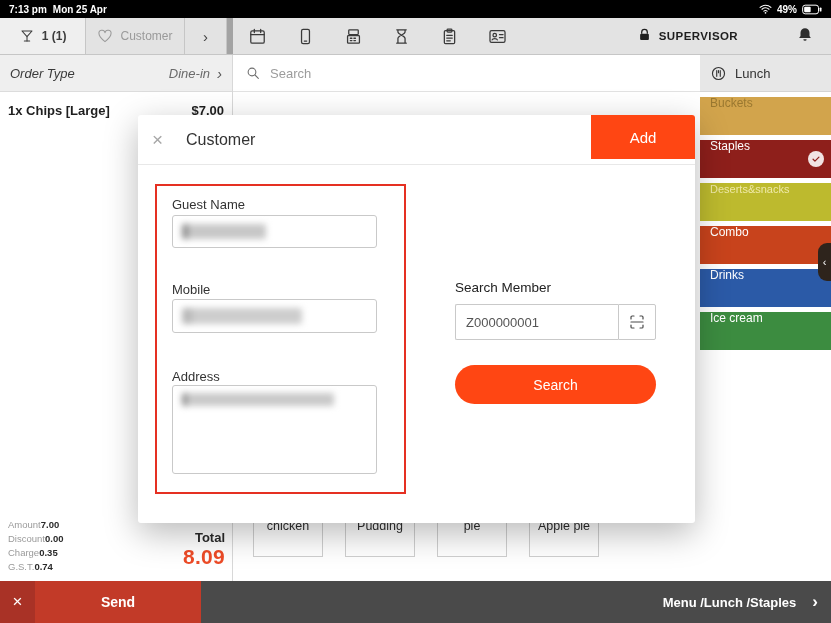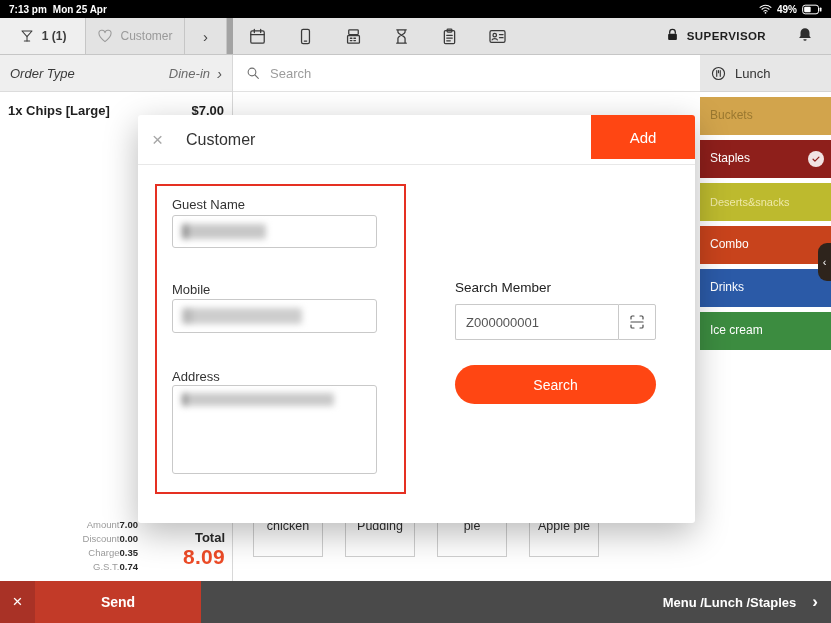--- a/index.html
+++ b/index.html
@@ -18,36 +18,36 @@
   .toolbar { position:absolute; top:18px; left:0; right:0; height:37px; background:#E3E3E3;
     border-bottom:1px solid #C6C6C6; display:flex; align-items:stretch; }
   .tab-group { width:233px; display:flex; border-right:6px solid #a3a3a3; }
   .tab { display:flex; align-items:center; justify-content:center; gap:7px; font-size:12px; color:#3c3c3c;
     border-right:1px solid #C6C6C6; cursor:pointer; }
   .tab1 { width:88px; background:#EFEFEF; font-weight:600; }
   .tab2 { width:101px; color:#9a9a9a; }
   .tab-next { width:43px; font-size:15px; color:#444; }
   .tb-icons { display:flex; align-items:center; gap:29px; margin-left:15px; color:#3a3a3a; }
   .tb-btn { background:transparent; border:none; padding:0; color:#3a3a3a; display:flex; align-items:center; cursor:pointer; }
-  .tb-right { margin-left:auto; display:flex; align-items:center; gap:30px; padding-right:17px; }
+  .tb-right { margin-left:auto; display:flex; align-items:center; gap:58px; padding-right:17px; }
   .supervisor { display:flex; align-items:center; gap:7px; color:#1e1e1e; font-size:11.5px; font-weight:600;
     letter-spacing:.4px; cursor:pointer; }
   .ic { fill:none; stroke:currentColor; stroke-width:1.6; stroke-linecap:round; stroke-linejoin:round; display:block; }
 
   
   .left-panel { position:absolute; top:55px; left:0; width:233px; bottom:42px; background:#fff;
     border-right:1px solid #D8D8D8; }
   .order-type { height:37px; background:#EFEFEF; border-bottom:1px solid #DCDCDC; display:flex; align-items:center;
     justify-content:space-between; padding:0 10px; font-size:13px; color:#3a3a3a; cursor:pointer;font-style:italic; }
   .order-type-value { display:flex; align-items:center; gap:7px; color:#6a6a6a; }
   .order-type-value .chev { font-size:15px; color:#555; }
   .order-item { display:flex; justify-content:space-between; padding:11px 8px 0 8px; font-size:13px;
     font-weight:bold; color:#1f1f1f; }
   .summary { position:absolute; left:0; bottom:8px; width:142px; }
-  .summary-row { display:flex; justify-content:flex-end; padding:1.5px 4px 1.5px 8px; }
+  .summary-row { display:flex; justify-content:flex-start; padding:1.5px 4px 1.5px 8px; }
   .summary-row .lbl { font-size:9.5px; color:#9a9a9a; }
   .summary-row .val { font-size:9.5px; color:#2a2a2a; font-weight:bold; }
   .total-block { position:absolute; right:7px; bottom:12px; text-align:right; }
   .total-label { font-size:13px; font-weight:bold; color:#2a2a2a; }
   .total-value { font-size:21px; font-weight:bold; color:#ED4B27; letter-spacing:.3px; }
 
   
   .center { position:absolute; left:233px; top:55px; width:467px; bottom:42px; background:#fff; }
   .search-row { height:37px; border-bottom:1px solid #E2E2E2; display:flex; align-items:center; gap:9px;
     padding:0 12px; color:#6e6e6e; }
@@ -55,21 +55,21 @@
     font-family:inherit; }
   .search-input::placeholder { color:#9c9c9c; }
   .product-row { position:absolute; left:20px; top:440px; display:flex; gap:22px; }
   .tile { width:70px; height:62px; background:#fff; border:1px solid #CFCFCF; display:flex; align-items:center;
     justify-content:center; font-size:12.5px; color:#2f2f2f; cursor:pointer; text-align:center; }
 
   
   .sidebar { position:absolute; top:55px; right:0; width:131px; bottom:42px; background:#fff; }
   .sidebar-header { height:37px; background:#E7E7E7; border-bottom:1px solid #D4D4D4; display:flex;
     align-items:center; gap:8px; padding:0 10px; font-size:13px; color:#333; }
-  .cat { height:38px; margin-top:5px; display:flex; align-items:center; padding:0 10px; font-size:12px;
+  .cat { height:38px; margin-top:5px; display:flex; align-items:flex-start; padding:0 10px; font-size:12px;
     position:relative; cursor:pointer; }
   .cat-label { max-width:84px; overflow-wrap:anywhere; line-height:1.15; }
   .check-badge { position:absolute; right:7px; top:50%; transform:translateY(-50%); width:16px; height:16px;
     border-radius:50%; background:rgba(255,255,255,.88); display:flex; align-items:center; justify-content:center;
     color:#8E1F1B; }
   .side-handle { position:absolute; right:0; top:188px; width:13px; height:38px; background:#2E241C; color:#fff;
     border-radius:9px 0 0 9px; display:flex; align-items:center; justify-content:center; font-size:11px;
     cursor:pointer; }
 
   

